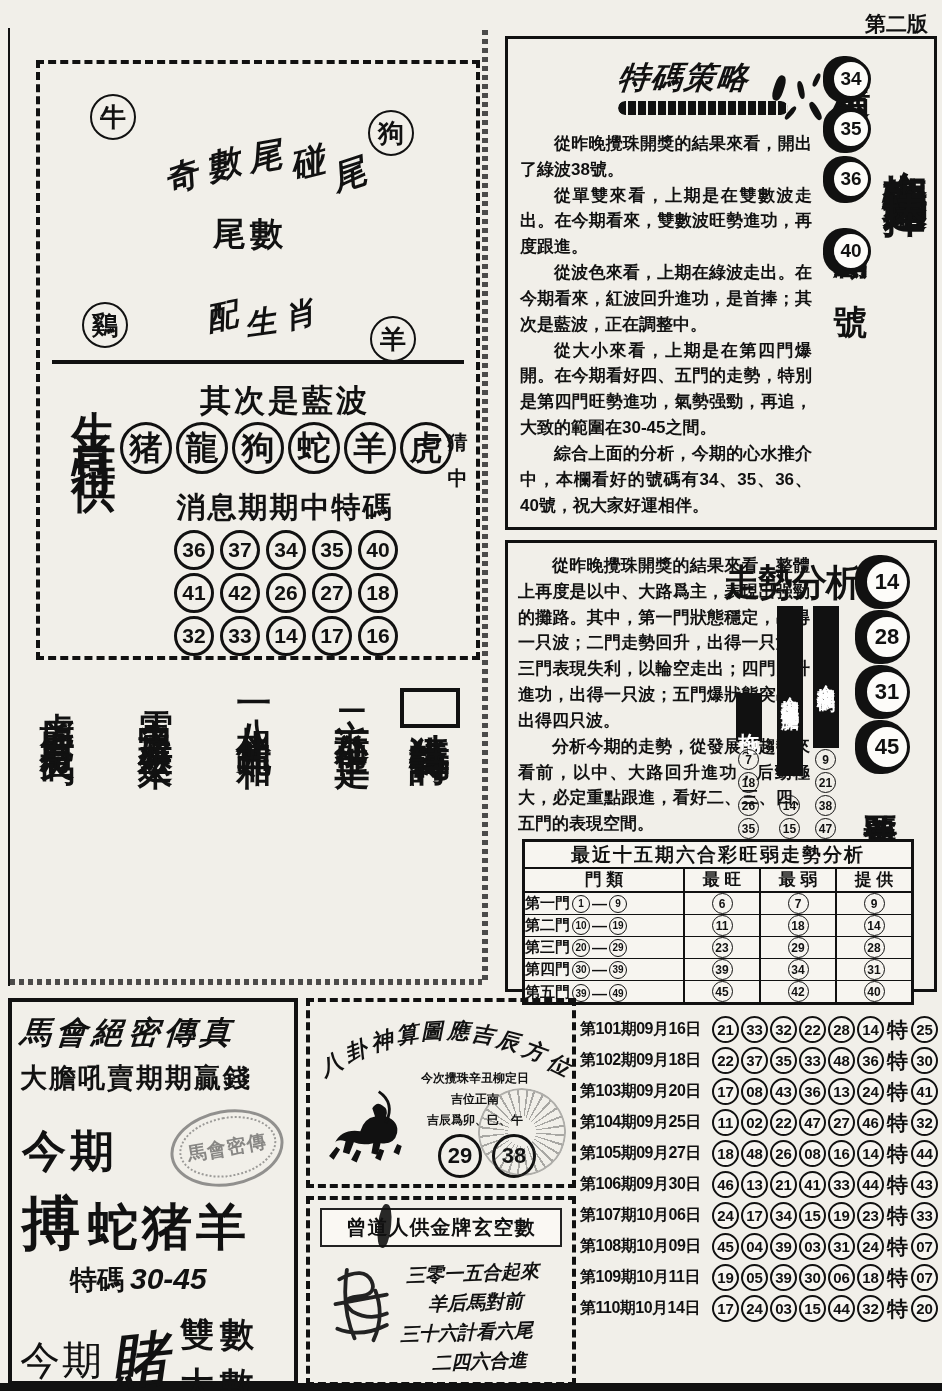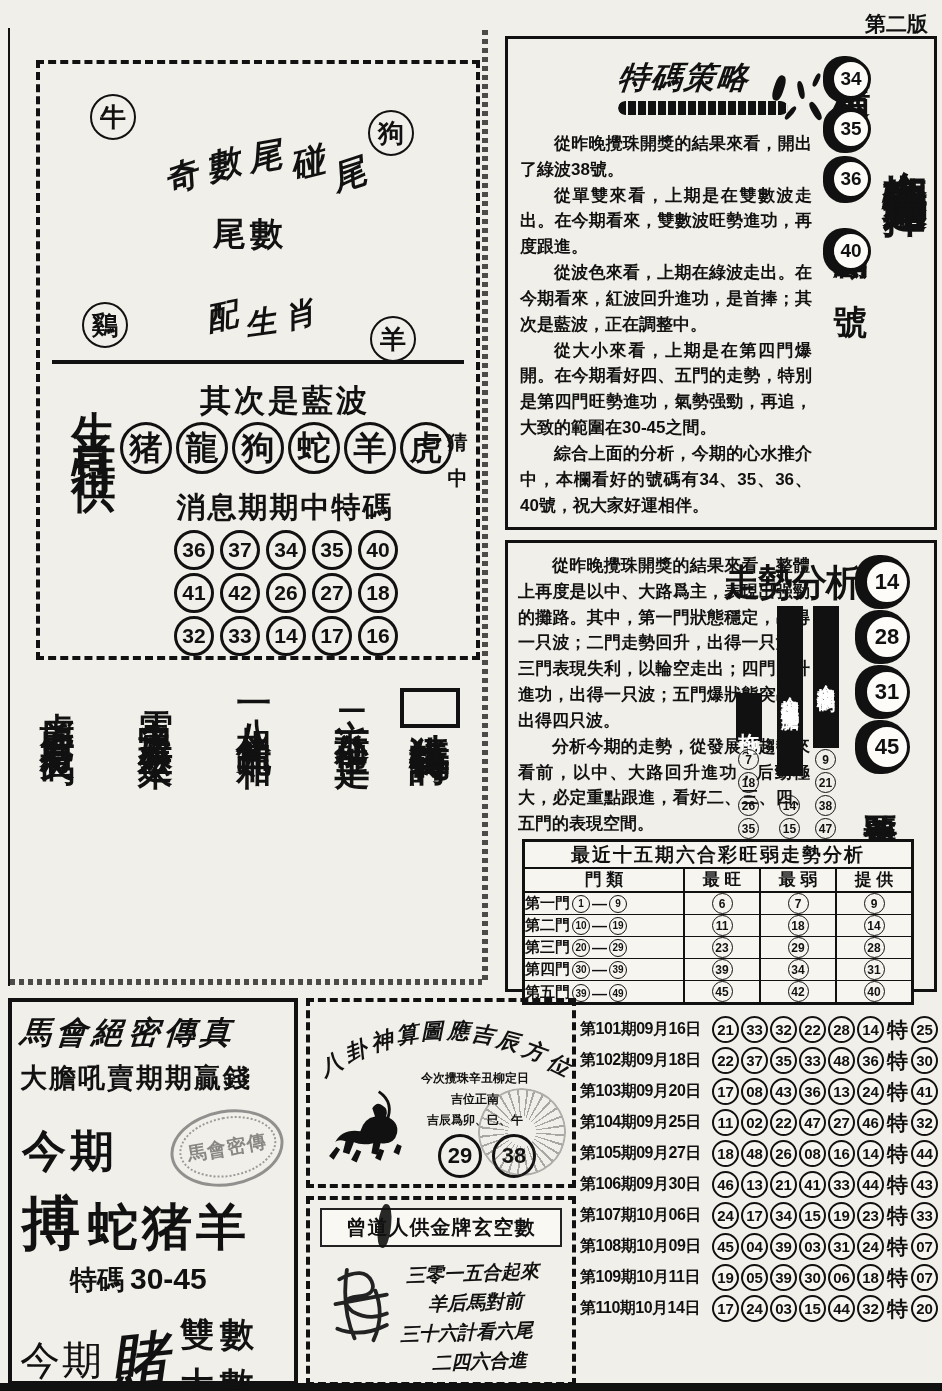--- a/index.html
+++ b/index.html
@@ -343,21 +343,21 @@
       <span class="serif" style="font-size:19px;font-weight:900;color:#333;letter-spacing:1px;">馬會密傳</span>
       <i style="position:absolute;left:6px;top:4px;right:4px;bottom:6px;border:2px dotted #555;border-radius:50%;"></i>
     </div>
   </div>
   <div style="margin:2px 0 0 10px;display:flex;align-items:flex-end;gap:8px;">
     <span class="serif" style="font-size:58px;font-weight:900;line-height:1;">搏</span>
     <span style="font-size:50px;font-weight:900;line-height:1;letter-spacing:4px;">蛇猪羊</span>
   </div>
   <div style="margin:10px 0 0 58px;display:flex;align-items:flex-start;gap:6px;">
     <span style="font-size:27px;font-weight:900;">特碼</span>
-    <span style="font-size:30px;font-weight:600;">30-45</span>
+    <span style="font-size:30px;font-weight:600;font-style:italic;">30-45</span>
   </div>
   <div style="margin:14px 0 0 8px;display:flex;align-items:center;gap:6px;">
     <span class="serif" style="font-size:40px;font-weight:500;letter-spacing:2px;">今期</span>
     <span class="serif" style="font-size:58px;font-weight:900;font-style:italic;transform:rotate(-6deg);line-height:.9;">賭</span>
     <span id="betTerms" style="display:flex;flex-direction:column;gap:4px;margin-left:6px;">
         <span style="font-size: 34px; font-weight: 900; letter-spacing: 6px;">雙數</span>
         <span style="font-size: 34px; font-weight: 900; letter-spacing: 6px;">大數</span>
       </span>
   </div>
 </div>

